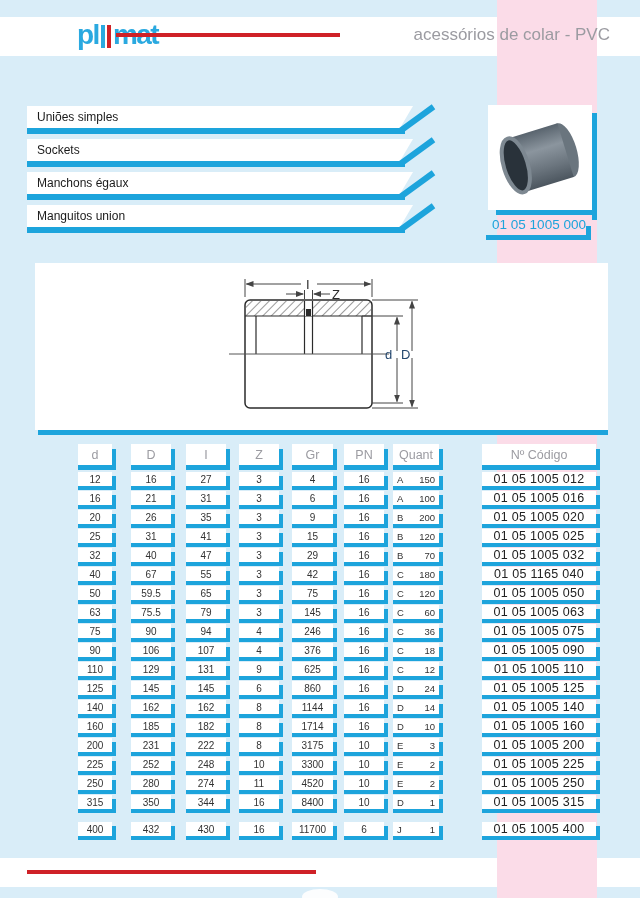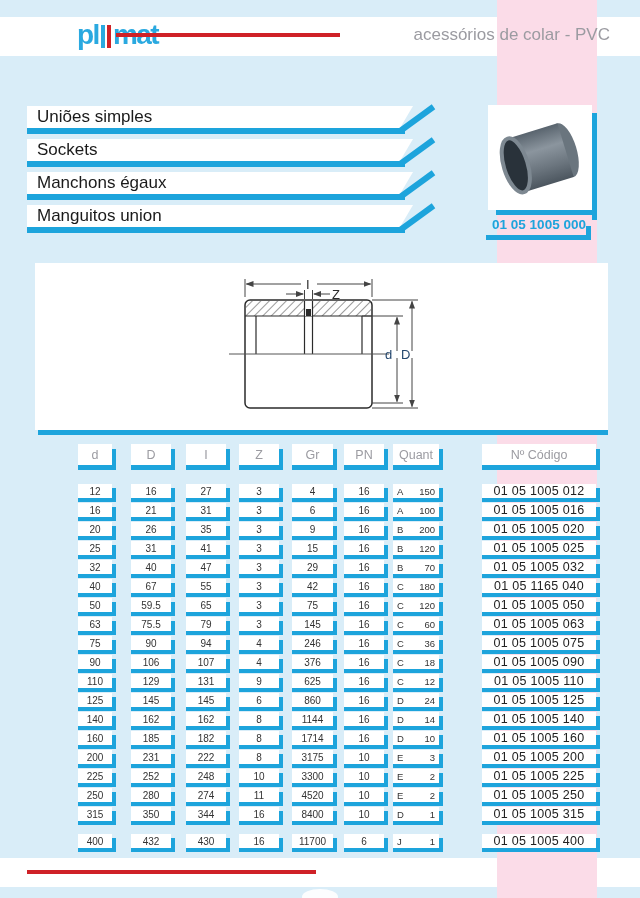--- a/index.html
+++ b/index.html
@@ -28,43 +28,43 @@
   .logo .bar{display:inline-block;width:4px;height:23px;margin:2px 1px 0 2px;}
   .logo .bar.c{background:#2aa9e0;}
   .logo .bar.r{background:var(--red);margin-left:1px;margin-right:2px;}
   .head-rule{position:absolute;left:116px;top:33px;width:224px;height:4px;background:var(--red);z-index:2;}
   .head-title{position:absolute;right:30px;top:25px;font-size:17px;color:var(--gray);z-index:2;}
 
   
   .banner{position:absolute;left:27px;width:432px;height:30px;z-index:2;}
   .banner-bar{position:absolute;left:0;top:0;width:386px;height:22px;background:#fff;
               clip-path:polygon(0 0,100% 0,calc(100% - 13px) 100%,0 100%);}
-  .banner-label{display:block;padding-left:10px;font-size:17px;color:#1a1a1a;line-height:22px;}
+  .banner-label{display:block;padding-left:10px;font-size:12px;color:#1a1a1a;line-height:22px;}
   .banner-line{position:absolute;left:0;top:22px;width:378px;height:5.5px;background:var(--cyan);}
   .banner-diag{position:absolute;left:374px;top:21.5px;width:42px;height:5.5px;background:var(--cyan);
                transform-origin:0 100%;transform:rotate(-36deg);}
 
   
   .product-box{position:absolute;left:488px;top:105px;width:104px;height:105px;background:#fff;z-index:2;}
   .product-rbar{position:absolute;left:592px;top:113px;width:5px;height:107px;background:var(--cyan);z-index:2;}
   .product-bbar{position:absolute;left:496px;top:210px;width:96px;height:5px;background:var(--cyan);z-index:2;}
   .product-code{position:absolute;left:486px;top:217px;width:106px;text-align:center;
-                font-size:13.5px;font-weight:bold;color:var(--cyan);z-index:3;}
+                font-size:13.5px;font-weight:normal;color:var(--cyan);z-index:3;}
   .product-code-bar{position:absolute;left:486px;top:235px;width:100px;height:5px;background:var(--cyan);z-index:2;}
   .product-code-stub{position:absolute;left:586px;top:226px;width:4.5px;height:14px;background:var(--cyan);z-index:2;}
 
   
   .draw-box{position:absolute;left:35px;top:263px;width:573px;height:167px;background:#fff;z-index:2;}
   .draw-bbar{position:absolute;left:38px;top:430px;width:570px;height:5px;background:var(--cyan);z-index:2;}
 
   
   .thead,.trows{position:absolute;left:0;width:640px;z-index:2;}
   .thead{top:444px;height:26px;}
   .trows{top:472px;height:365px;}
-  .trow{position:absolute;left:0;width:640px;height:19px;margin-top:12px;}
+  .trow{position:absolute;left:0;width:640px;height:19px;}
   .cell,.hdr{position:absolute;background:#fff;display:flex;align-items:center;justify-content:center;}
   .cell{height:14px;font-size:10px;color:var(--ink);top:0;}
   .hdr{height:21px;font-size:12.5px;color:var(--gray);top:0;}
   .cell::after,.hdr::after{content:"";position:absolute;left:0;right:-4px;bottom:-4px;height:4px;background:var(--cyan);}
   .cell::before,.hdr::before{content:"";position:absolute;right:-4px;width:4px;top:25%;bottom:-4px;background:var(--cyan);}
   .hdr::after{bottom:-5px;height:5px;}
   .hdr::before{bottom:-5px;}
   .c0{left:78px;width:34px;}
   .c1{left:131px;width:40px;}
   .c2{left:186px;width:40px;}

